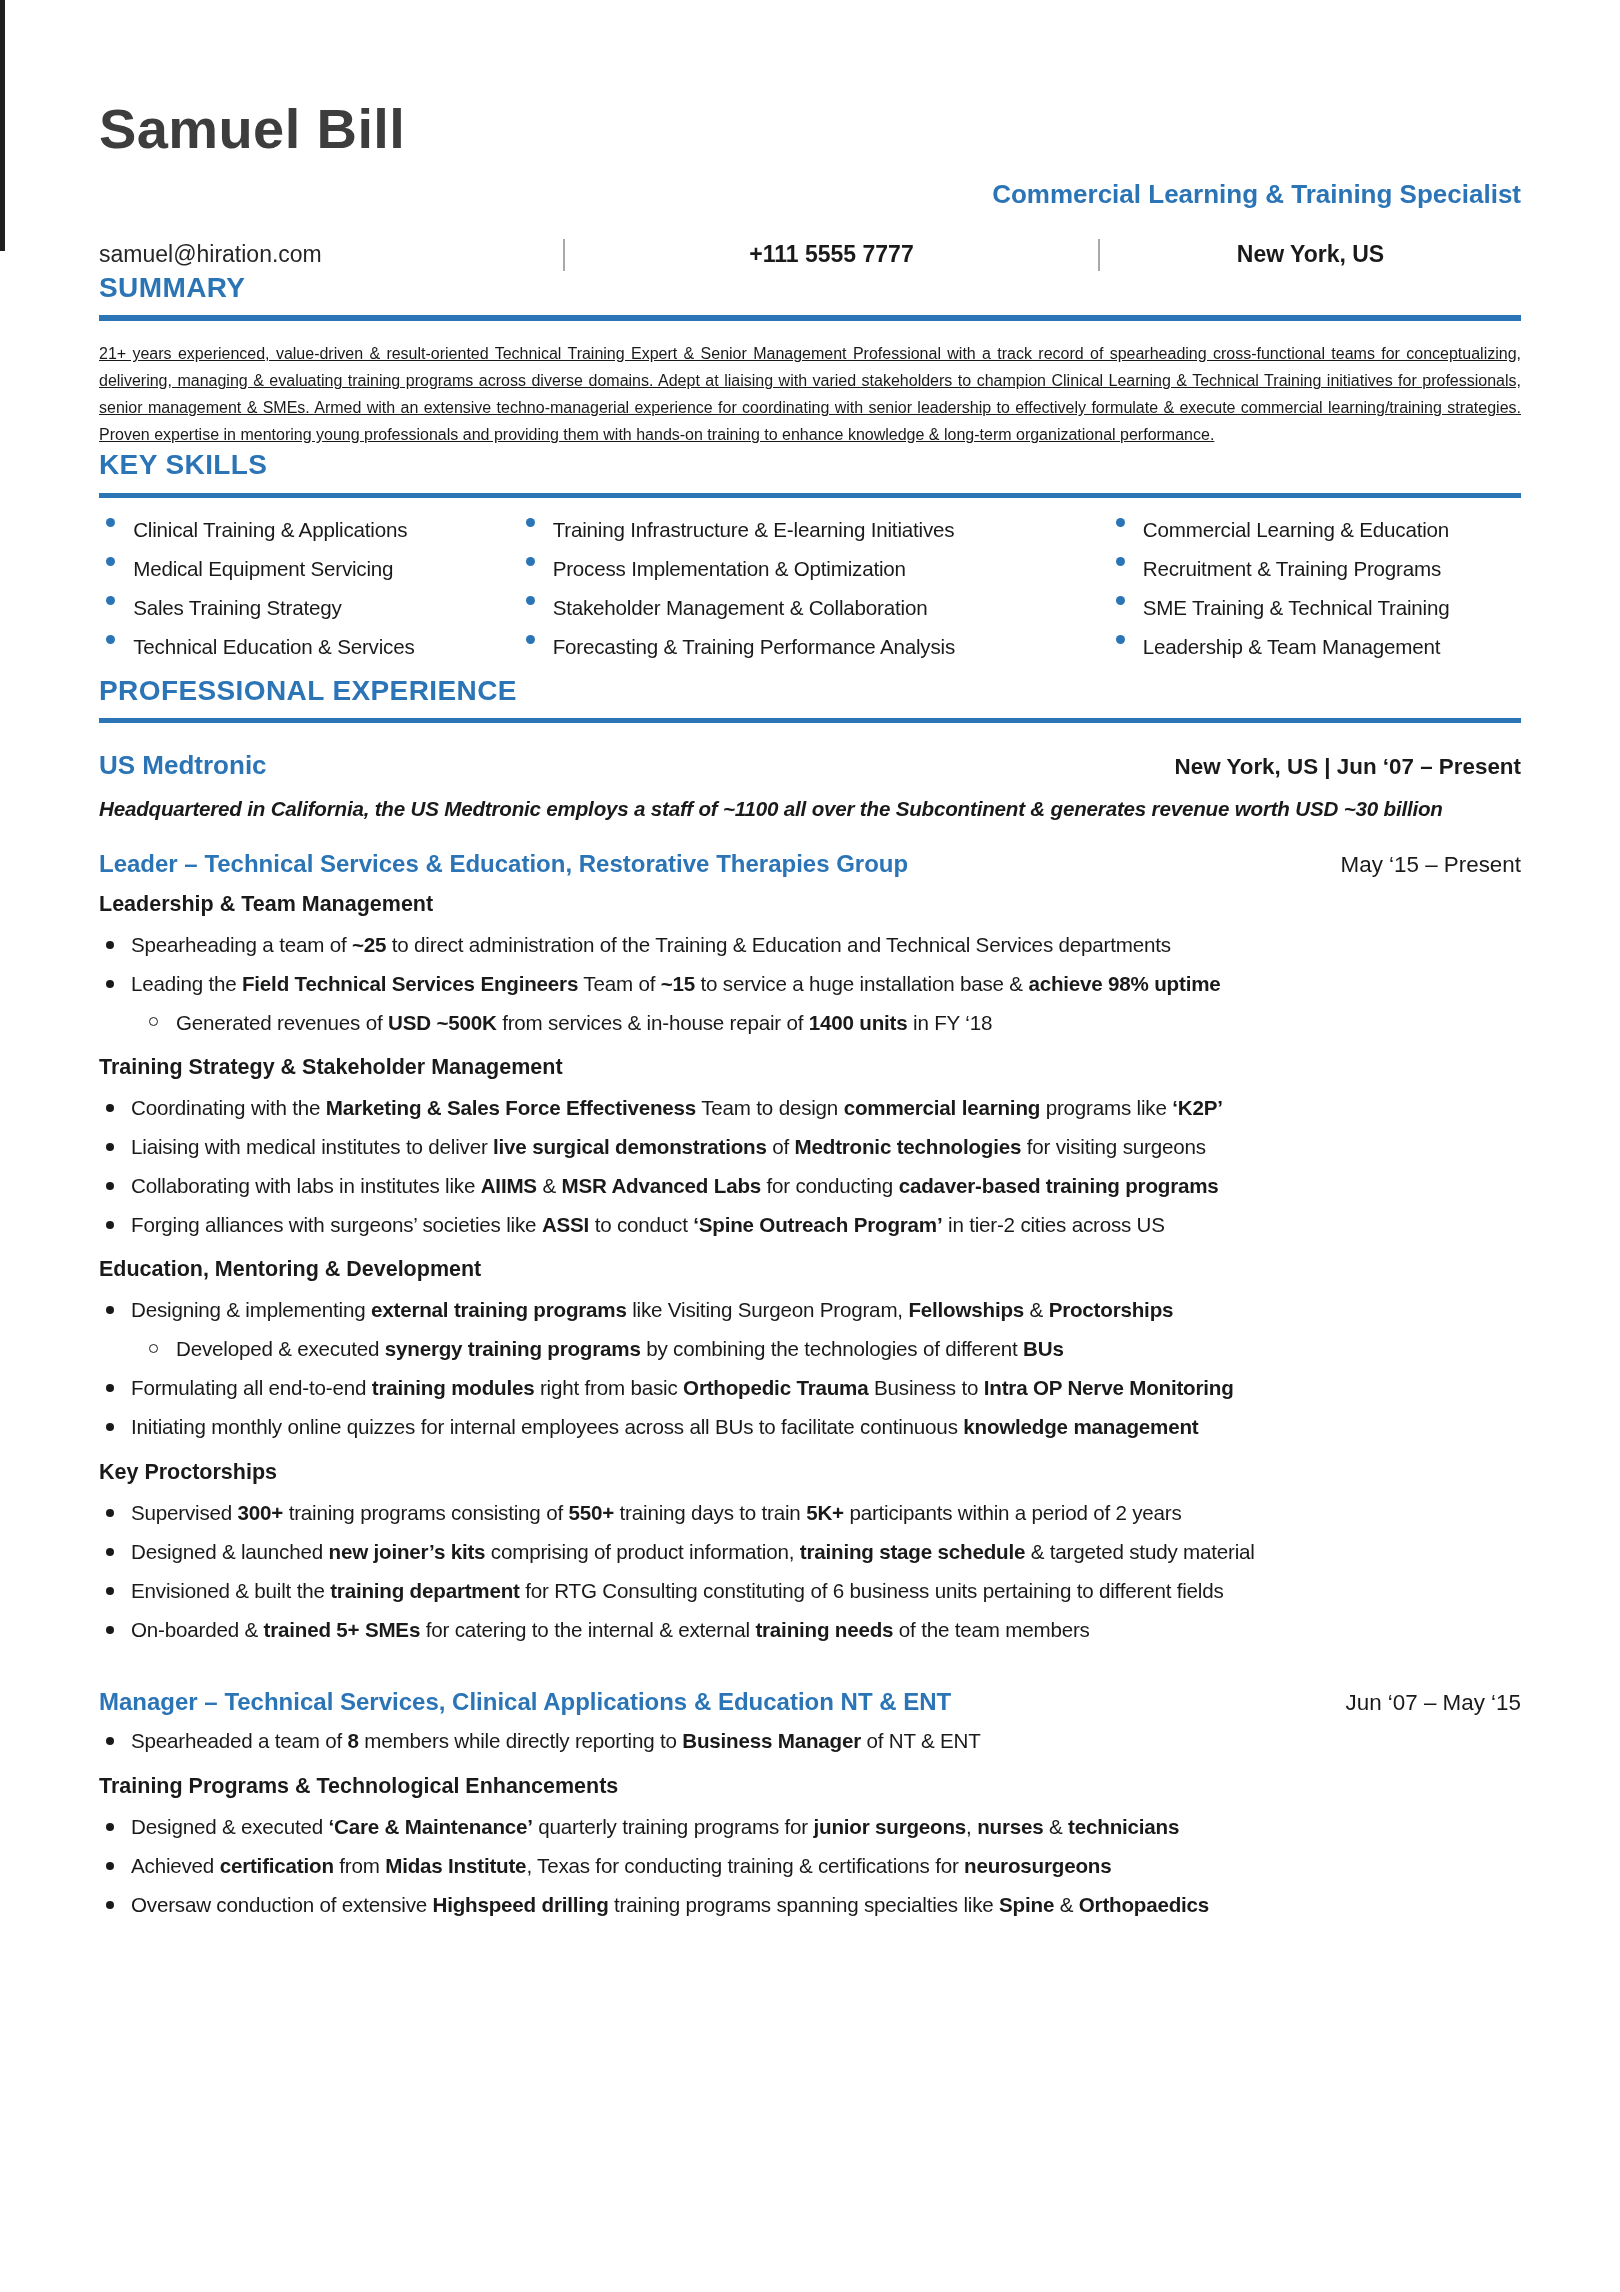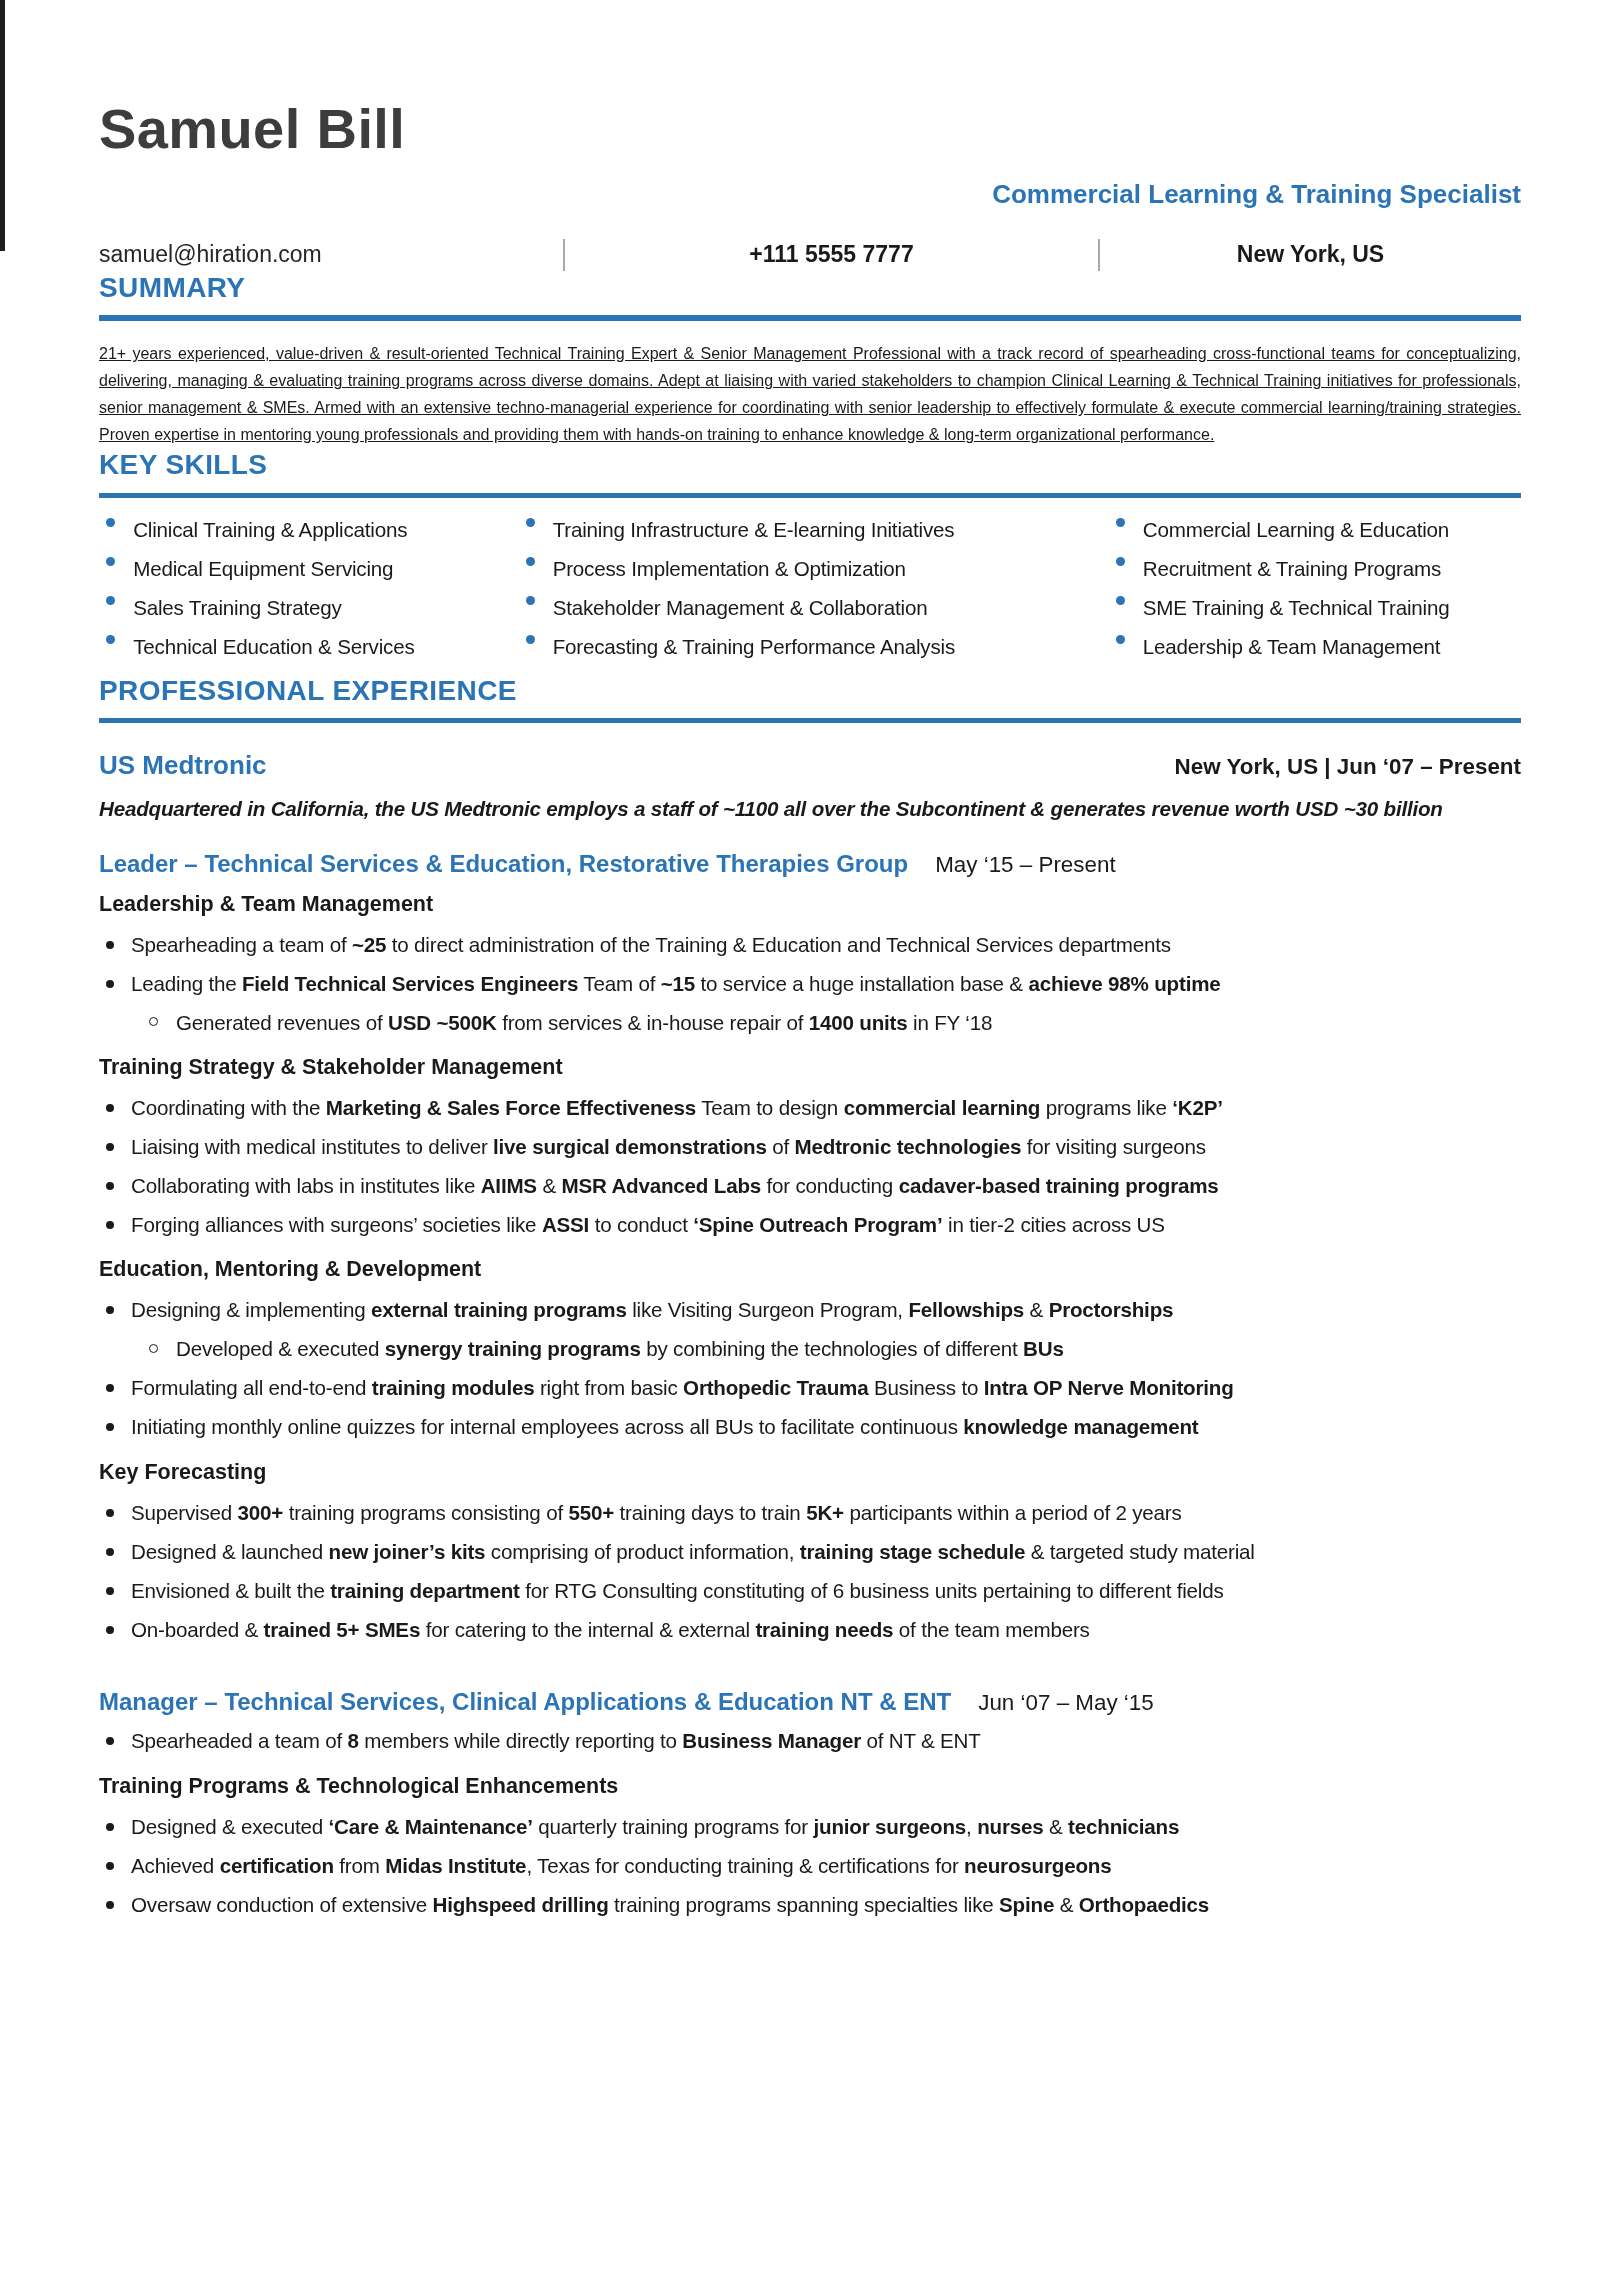--- a/index.html
+++ b/index.html
@@ -38,21 +38,21 @@
   .skill-dot{ flex:none; width:9px; height:9px; border-radius:50%; background:var(--accent); margin:0 18px 0 7.2px; }
 
   
   .company-row{ margin-top:27px; display:flex; justify-content:space-between; align-items:baseline; }
   .company-name{ font-size:26px; font-weight:700; color:var(--accent); }
   .company-meta{ font-size:22.4px; font-weight:700; color:#1a1a1a; }
   .company-desc{ margin-top:16px; font-size:20.6px; font-style:italic; color:#1a1a1a; letter-spacing:-0.2px;font-weight:bold; }
 
   .role{ margin-top:29px; }
   .role + .role{ margin-top:39px; }
-  .role-row{ display:flex; justify-content:flex-start; align-items:baseline; }
+  .role-row{ display:flex; justify-content:space-between; align-items:baseline; }
   .role-title{ font-size:24px; font-weight:700; color:var(--accent); }
   .role-dates{ font-size:22.4px; font-weight:400; color:#1a1a1a; white-space:nowrap; margin-left:27px; }
 
   .group{ margin-top:5.4px; }
   .group-head{ font-size:21.5px; font-weight:700; line-height:41px; margin-top:5.4px; color:#1a1a1a; }
   .bullet{ display:flex; font-size:20.6px; line-height:39px; letter-spacing:-0.2px; color:#1a1a1a; }
   .bullet .marker{ flex:none; width:32px; padding-left:7.2px; }
   .bullet.l2{ padding-left:43px; }
   .bullet.l2 .marker{ width:34px; }
   .dot1{ display:block; width:8px; height:8px; border-radius:50%; background:#1a1a1a; margin-top:16px; }
@@ -229,21 +229,21 @@
               <span class="btext">Formulating all end-to-end <b>training modules</b> right from basic <b>Orthopedic Trauma</b> Business to <b>Intra OP Nerve Monitoring</b></span>
             </div>
             <div class="bullet">
               <span class="marker">
                 <span class="dot1"></span>
               </span>
               <span class="btext">Initiating monthly online quizzes for internal employees across all BUs to facilitate continuous <b>knowledge management</b></span>
             </div>
           </div>
           <div class="group">
-            <h4 class="group-head">Key Forecasting</h4>
+            <h4 class="group-head">Key Proctorships</h4>
             <div class="bullet">
               <span class="marker">
                 <span class="dot1"></span>
               </span>
               <span class="btext">Supervised <b>300+</b> training programs consisting of <b>550+</b> training days to train <b>5K+</b> participants within a period of 2 years</span>
             </div>
             <div class="bullet">
               <span class="marker">
                 <span class="dot1"></span>
               </span>

